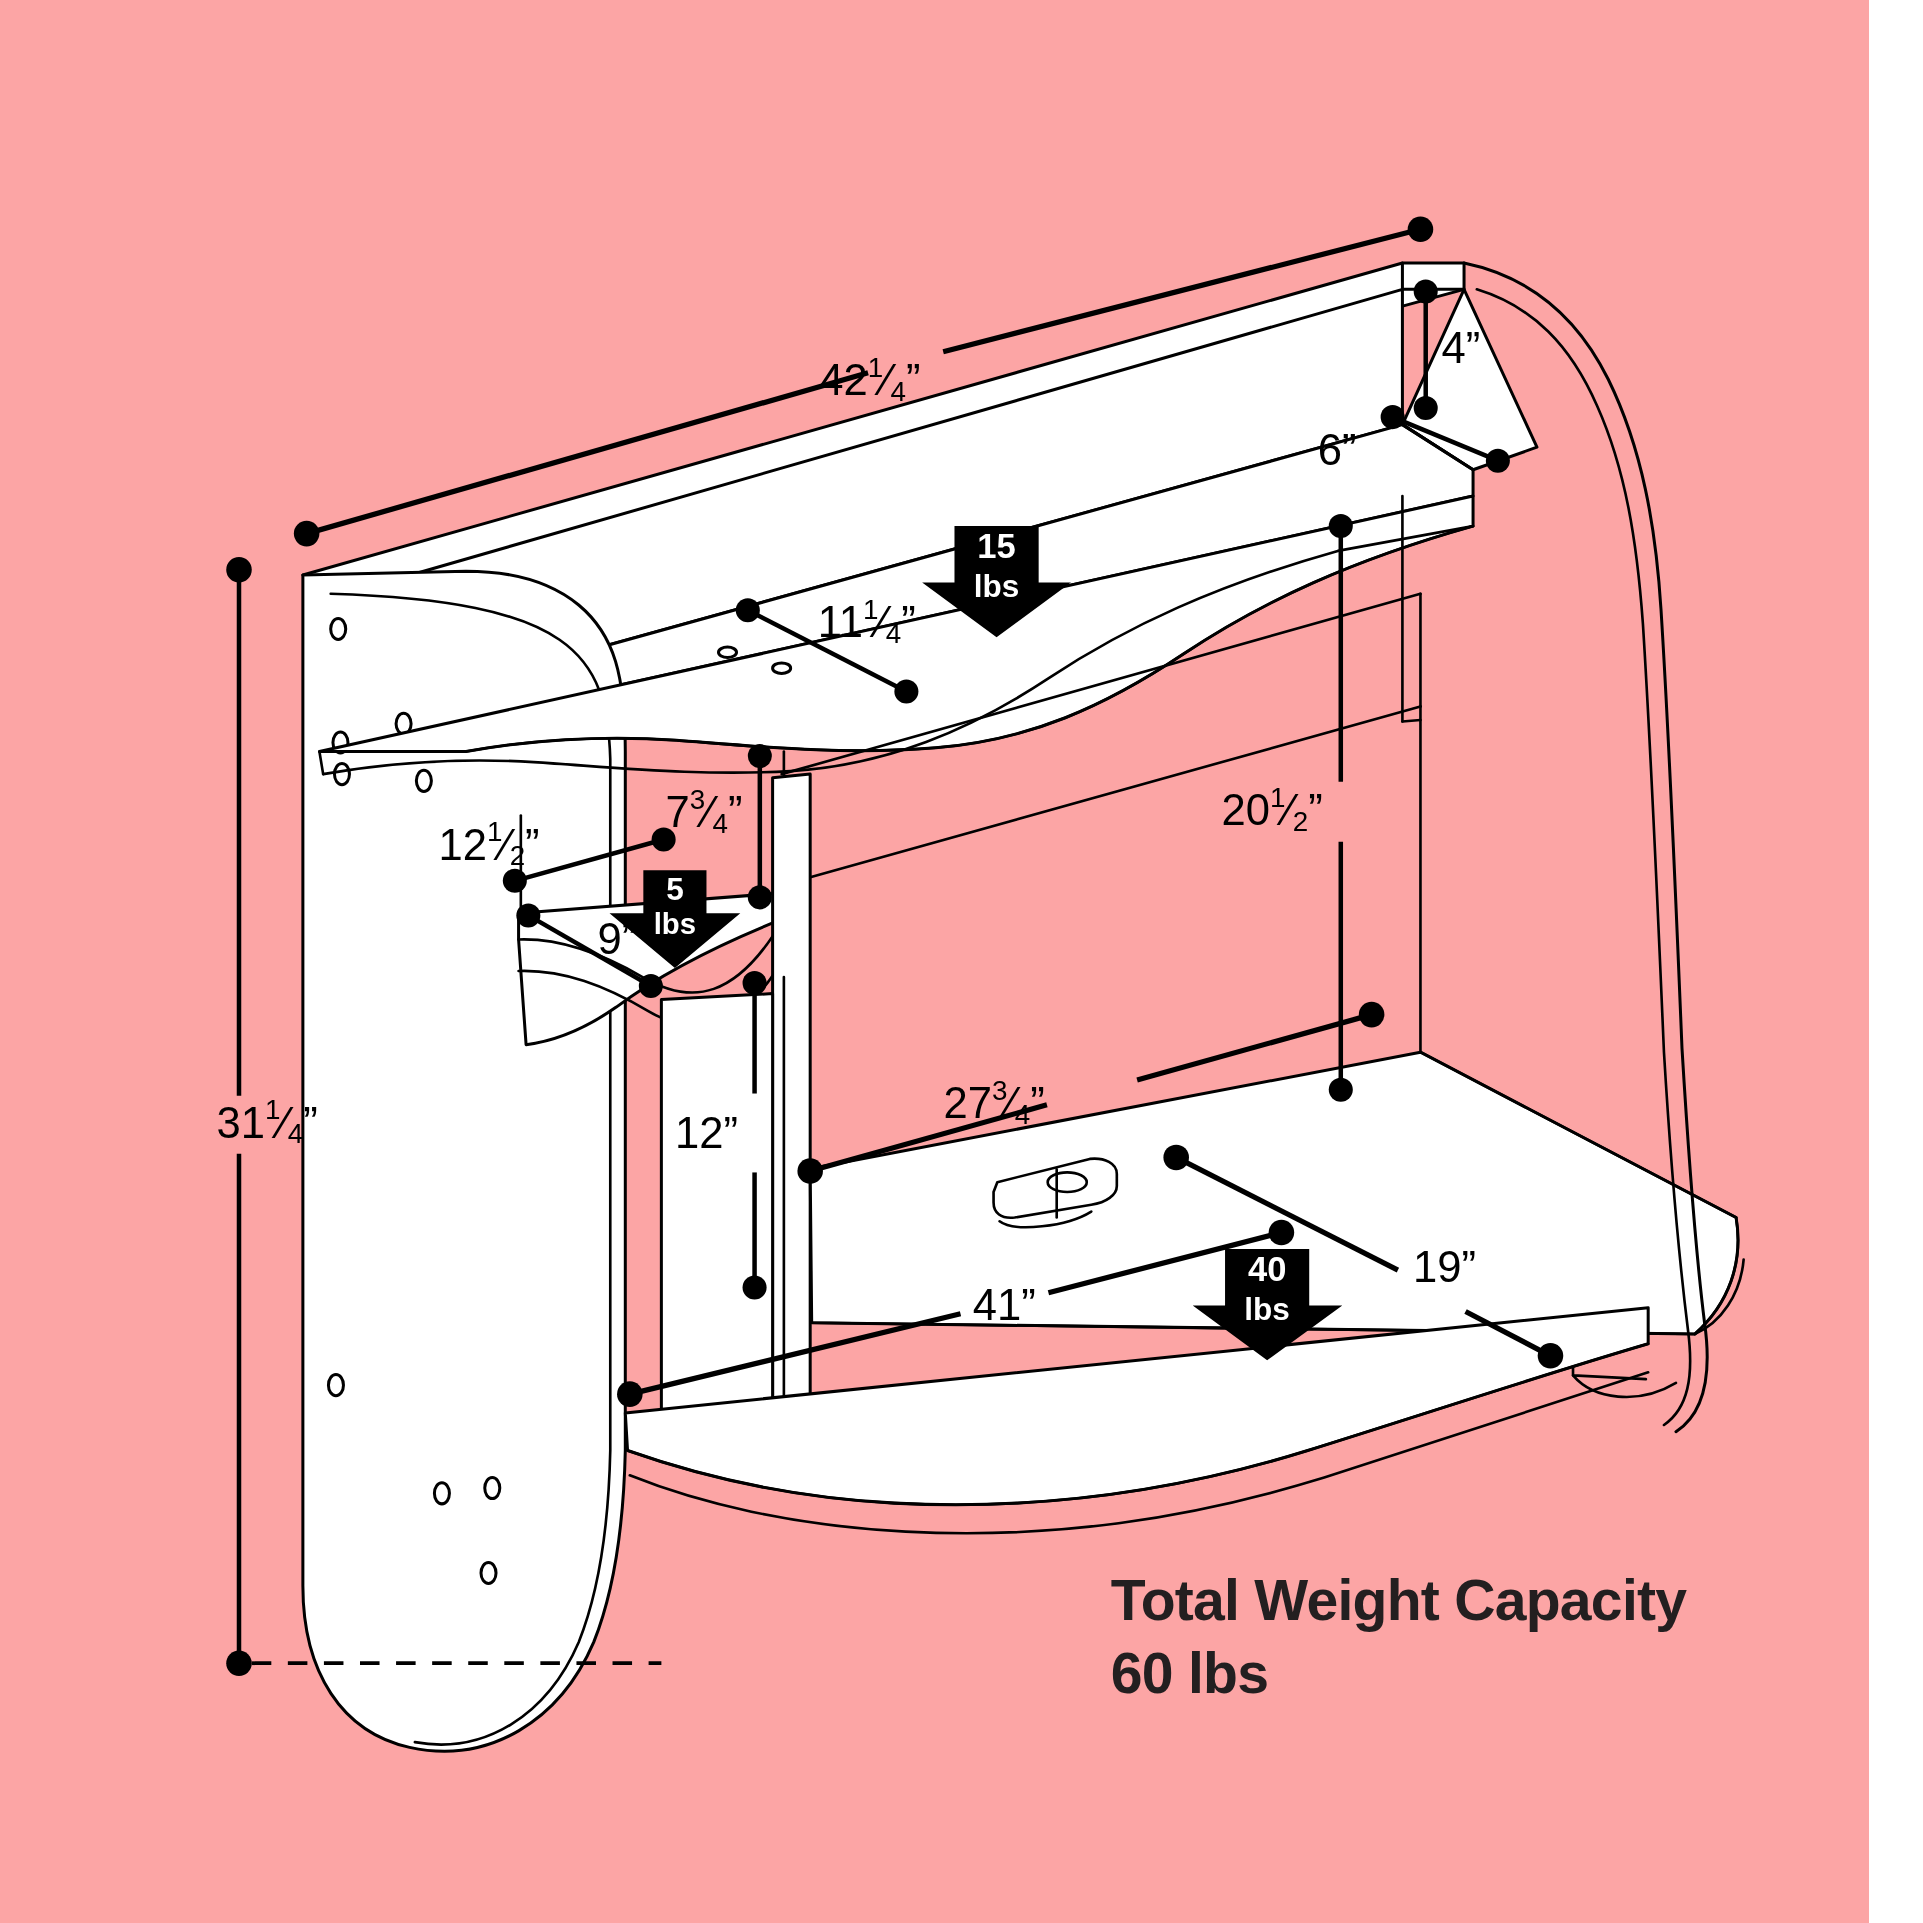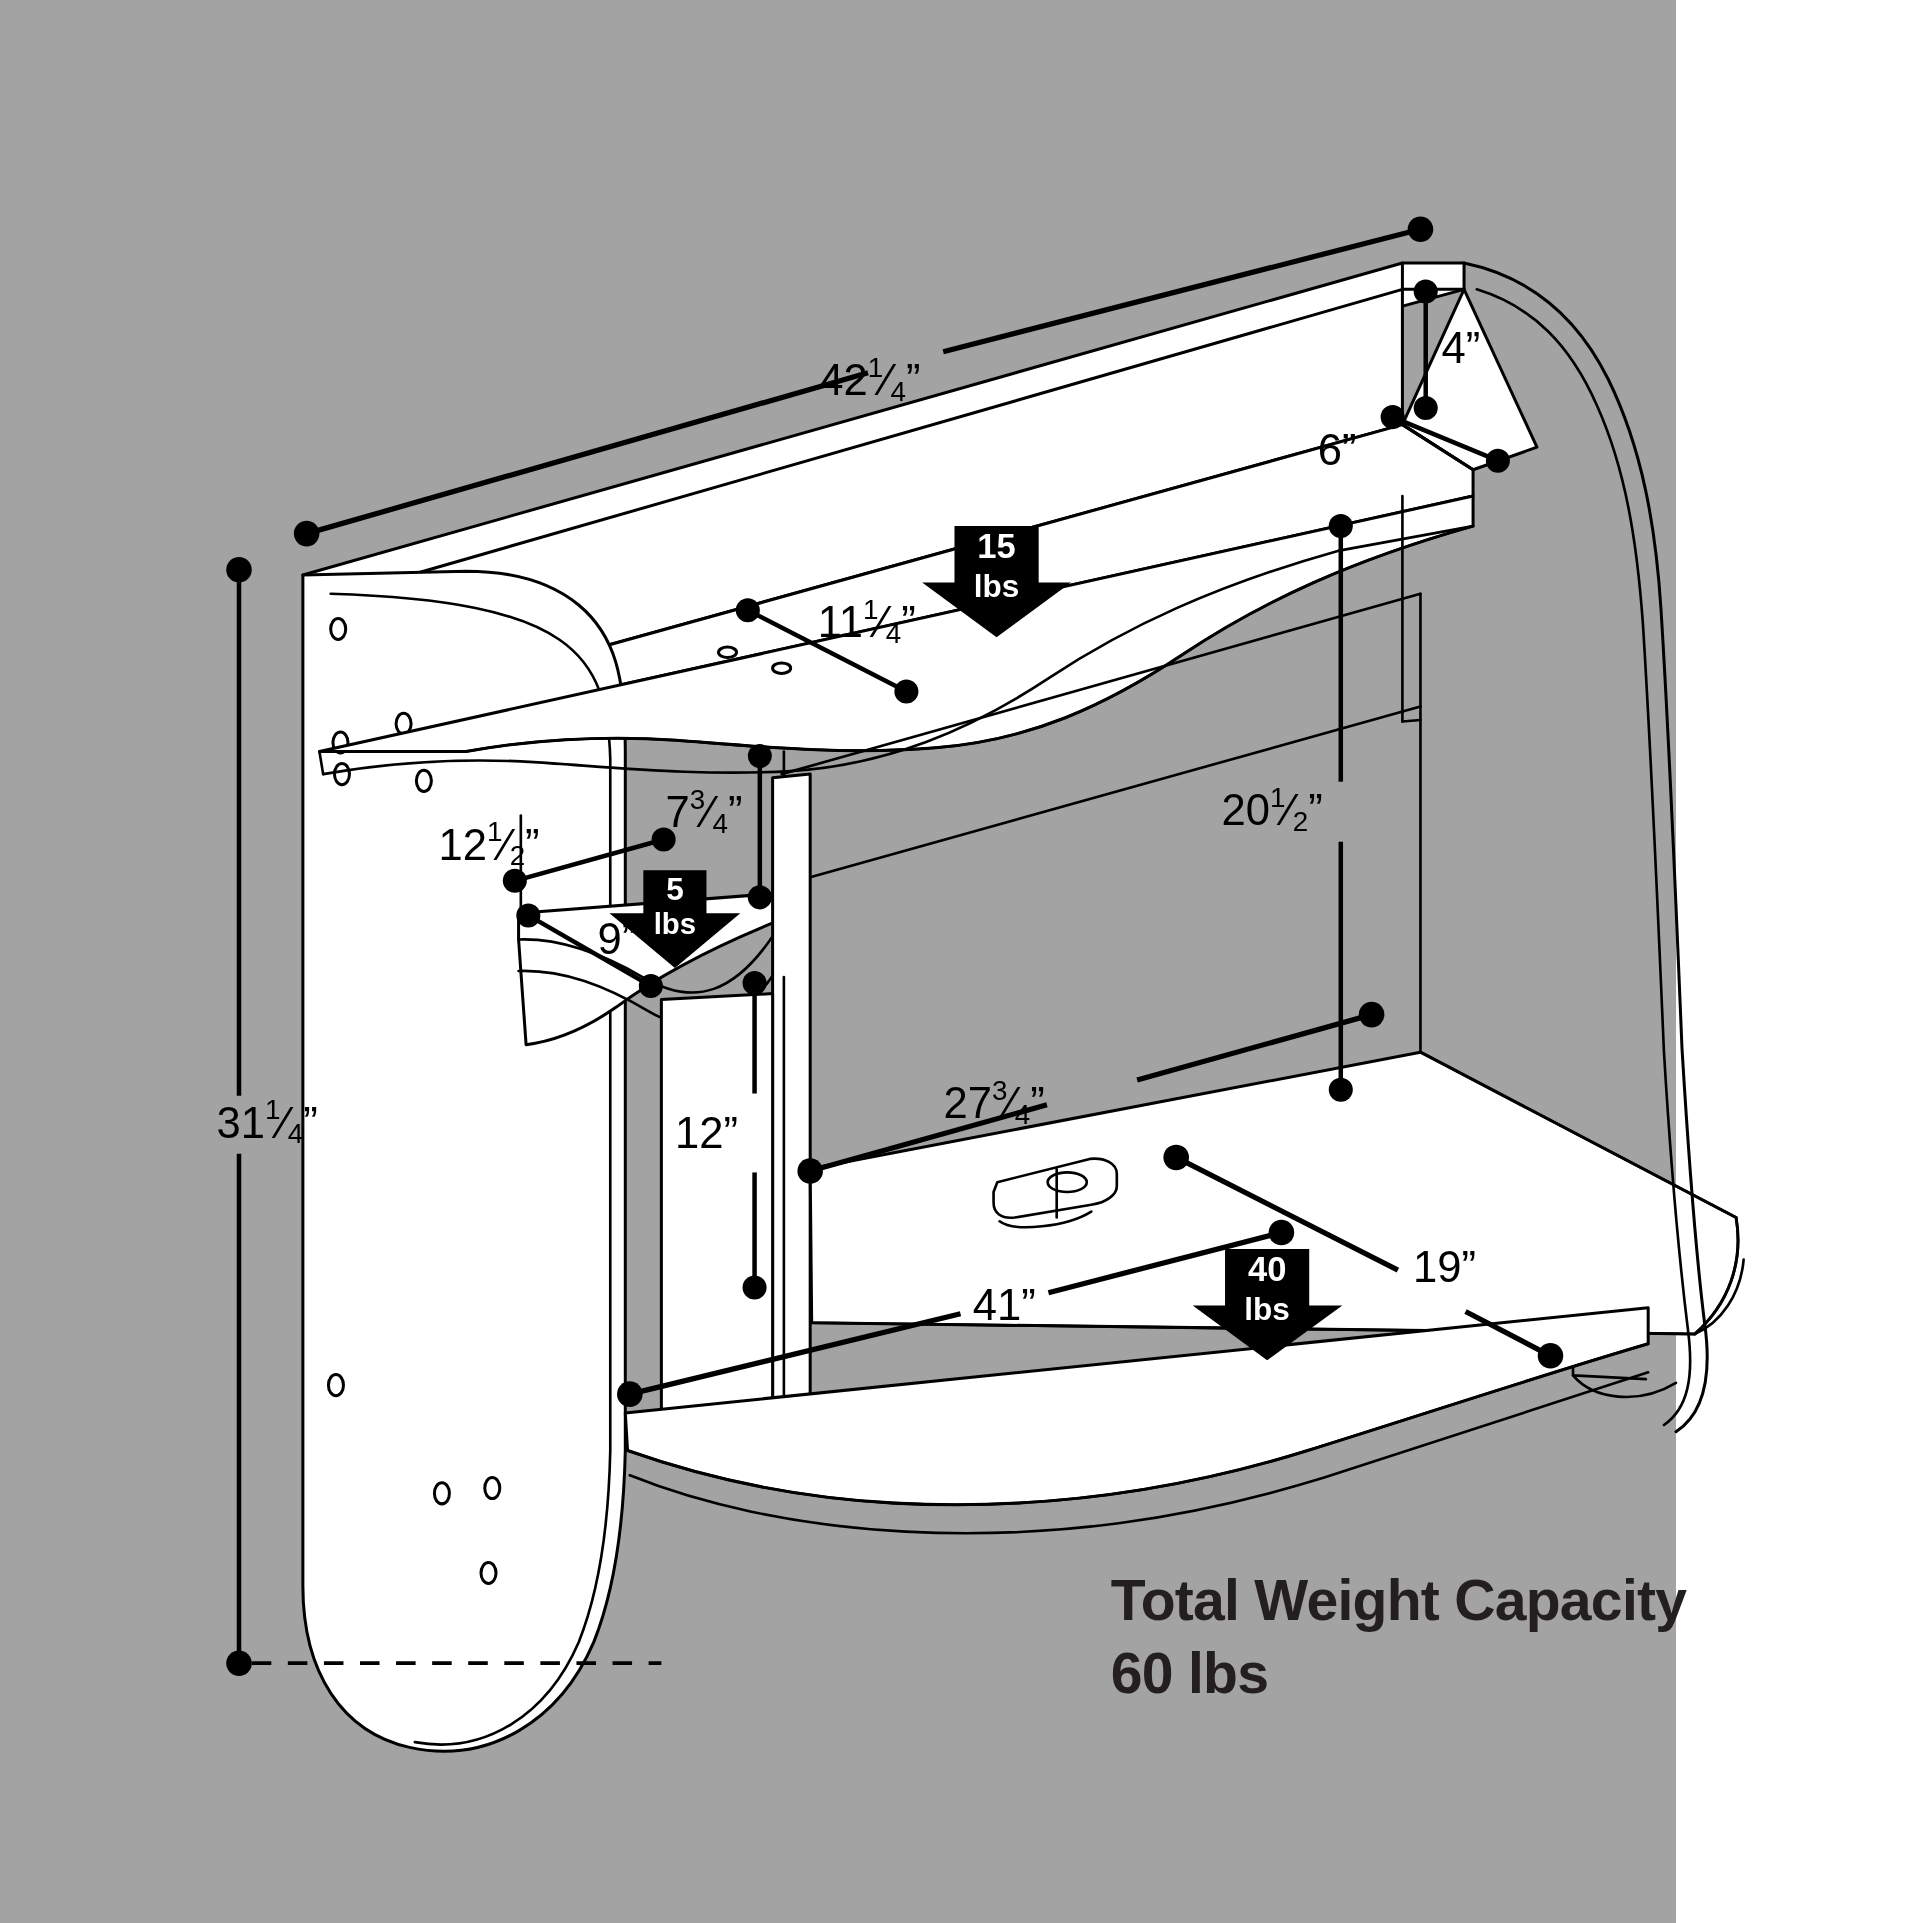--- a/index.html
+++ b/index.html
@@ -9,23 +9,23 @@
     background: #ffffff;
   }
   body {
     width: 1924px;
     height: 1924px;
     overflow: hidden;
     font-family: "Liberation Sans", sans-serif;
   }
   #stage {
     position: relative;
-    width: 1676px;
+    width: 1869px;
     height: 1924px;
-    background: #a3a3a3;
+    background: #fca5a5;
   }
   #drawing {
     position: absolute;
     left: 0;
     top: 0;
     width: 1924px;
     height: 1924px;
   }
   
   .dimtext {

